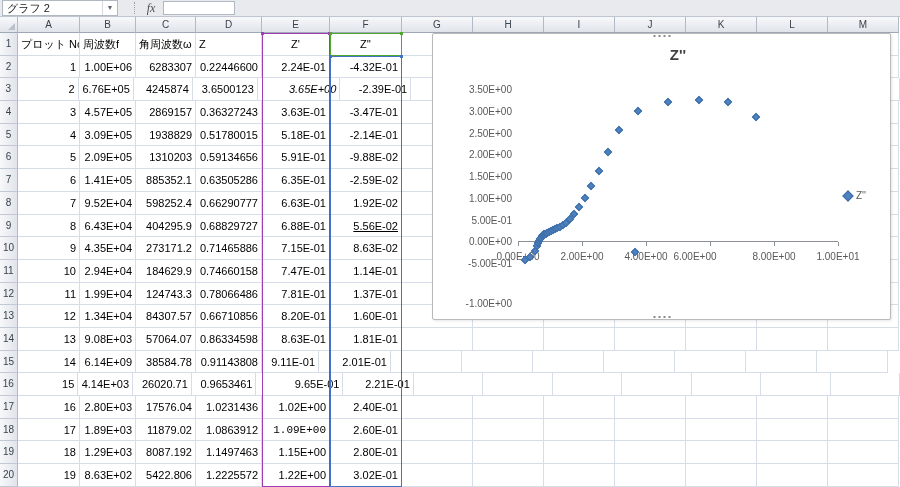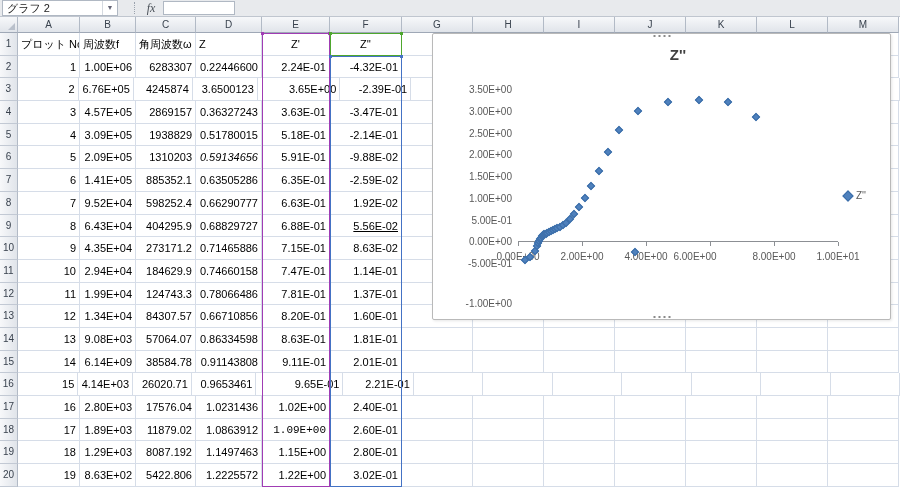--- a/index.html
+++ b/index.html
@@ -124,21 +124,21 @@
       <div class="cell tright" style="width: 71px;"></div>
       <div class="cell tright" style="width: 71px;"></div>
       <div class="cell tright" style="width: 71px;"></div>
     </div>
     <div class="grow">
       <div class="rowhdr">3</div>
       <div class="cell tright" style="width: 62px;">2</div>
       <div class="cell tright" style="width: 56px;">6.76E+05</div>
       <div class="cell tright" style="width: 60px;">4245874</div>
       <div class="cell tright" style="width: 66px;">3.6500123</div>
-      <div class="cell tright" style="width: 84px;">3.65E+00</div>
+      <div class="cell tright" style="width: 84px; font-style: italic;">3.65E+00</div>
       <div class="cell tright" style="width: 72px;">-2.39E-01</div>
       <div class="cell tright" style="width: 71px;"></div>
       <div class="cell tright" style="width: 71px;"></div>
       <div class="cell tright" style="width: 71px;"></div>
       <div class="cell tright" style="width: 71px;"></div>
       <div class="cell tright" style="width: 71px;"></div>
       <div class="cell tright" style="width: 71px;"></div>
       <div class="cell tright" style="width: 71px;"></div>
     </div>
     <div class="grow">
@@ -171,21 +171,21 @@
       <div class="cell tright" style="width: 71px;"></div>
       <div class="cell tright" style="width: 71px;"></div>
       <div class="cell tright" style="width: 71px;"></div>
       <div class="cell tright" style="width: 71px;"></div>
     </div>
     <div class="grow">
       <div class="rowhdr">6</div>
       <div class="cell tright" style="width: 62px;">5</div>
       <div class="cell tright" style="width: 56px;">2.09E+05</div>
       <div class="cell tright" style="width: 60px;">1310203</div>
-      <div class="cell tright" style="width: 66px; font-style: italic;">0.59134656</div>
+      <div class="cell tright" style="width: 66px;">0.59134656</div>
       <div class="cell tright" style="width: 68px;">5.91E-01</div>
       <div class="cell tright" style="width: 72px;">-9.88E-02</div>
       <div class="cell tright" style="width: 71px;"></div>
       <div class="cell tright" style="width: 71px;"></div>
       <div class="cell tright" style="width: 71px;"></div>
       <div class="cell tright" style="width: 71px;"></div>
       <div class="cell tright" style="width: 71px;"></div>
       <div class="cell tright" style="width: 71px;"></div>
       <div class="cell tright" style="width: 71px;"></div>
     </div>
@@ -316,21 +316,21 @@
       <div class="cell tright" style="width: 71px;"></div>
       <div class="cell tright" style="width: 71px;"></div>
       <div class="cell tright" style="width: 71px;"></div>
     </div>
     <div class="grow">
       <div class="rowhdr">15</div>
       <div class="cell tright" style="width: 62px;">14</div>
       <div class="cell tright" style="width: 56px;">6.14E+09</div>
       <div class="cell tright" style="width: 60px;">38584.78</div>
       <div class="cell tright" style="width: 66px;">0.91143808</div>
-      <div class="cell tright" style="width: 68px;">9.11E-01</div>
+      <div class="cell tright" style="width: 57px;">9.11E-01</div>
       <div class="cell tright" style="width: 72px;">2.01E-01</div>
       <div class="cell tright" style="width: 71px;"></div>
       <div class="cell tright" style="width: 71px;"></div>
       <div class="cell tright" style="width: 71px;"></div>
       <div class="cell tright" style="width: 71px;"></div>
       <div class="cell tright" style="width: 71px;"></div>
       <div class="cell tright" style="width: 71px;"></div>
       <div class="cell tright" style="width: 71px;"></div>
     </div>
     <div class="grow">

